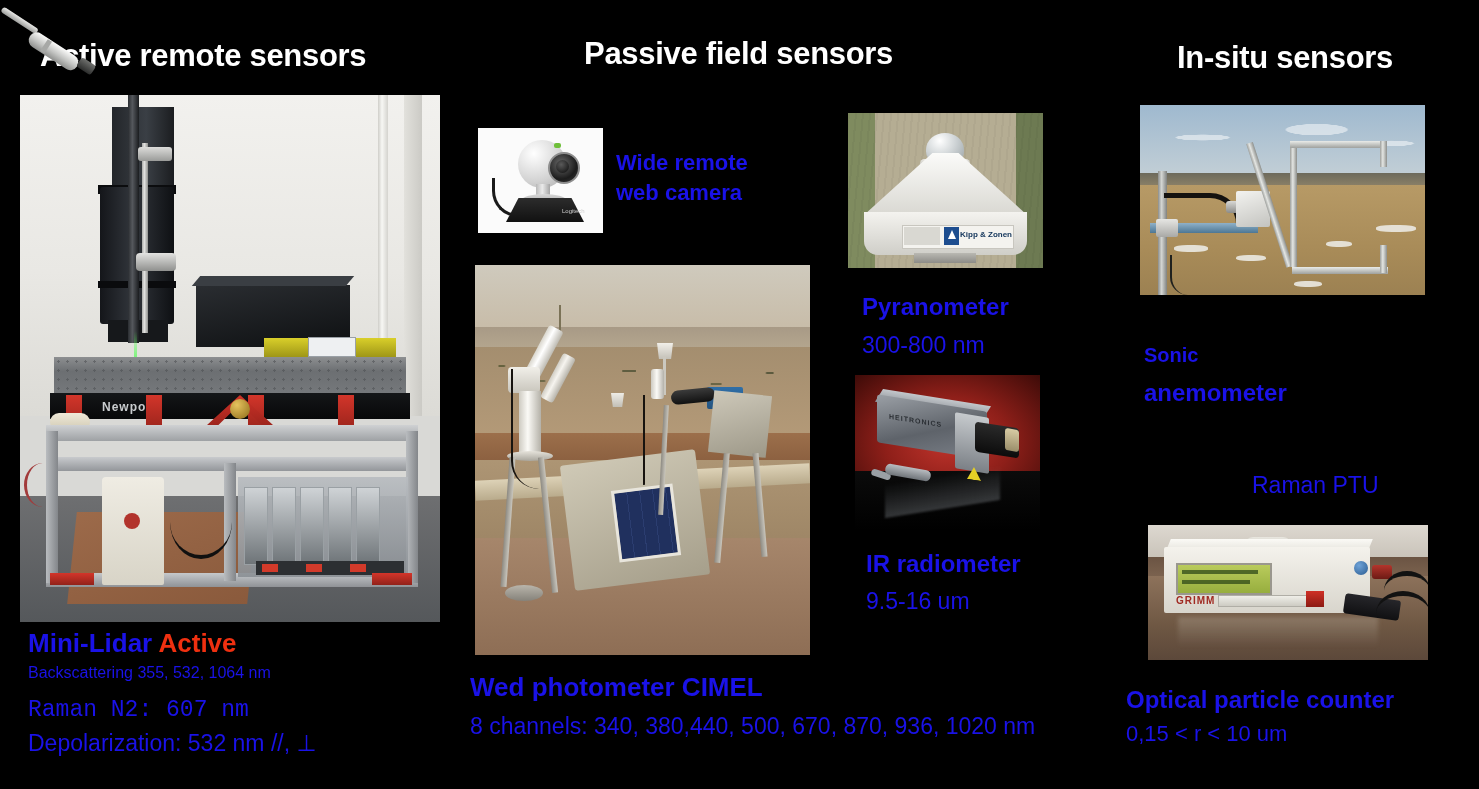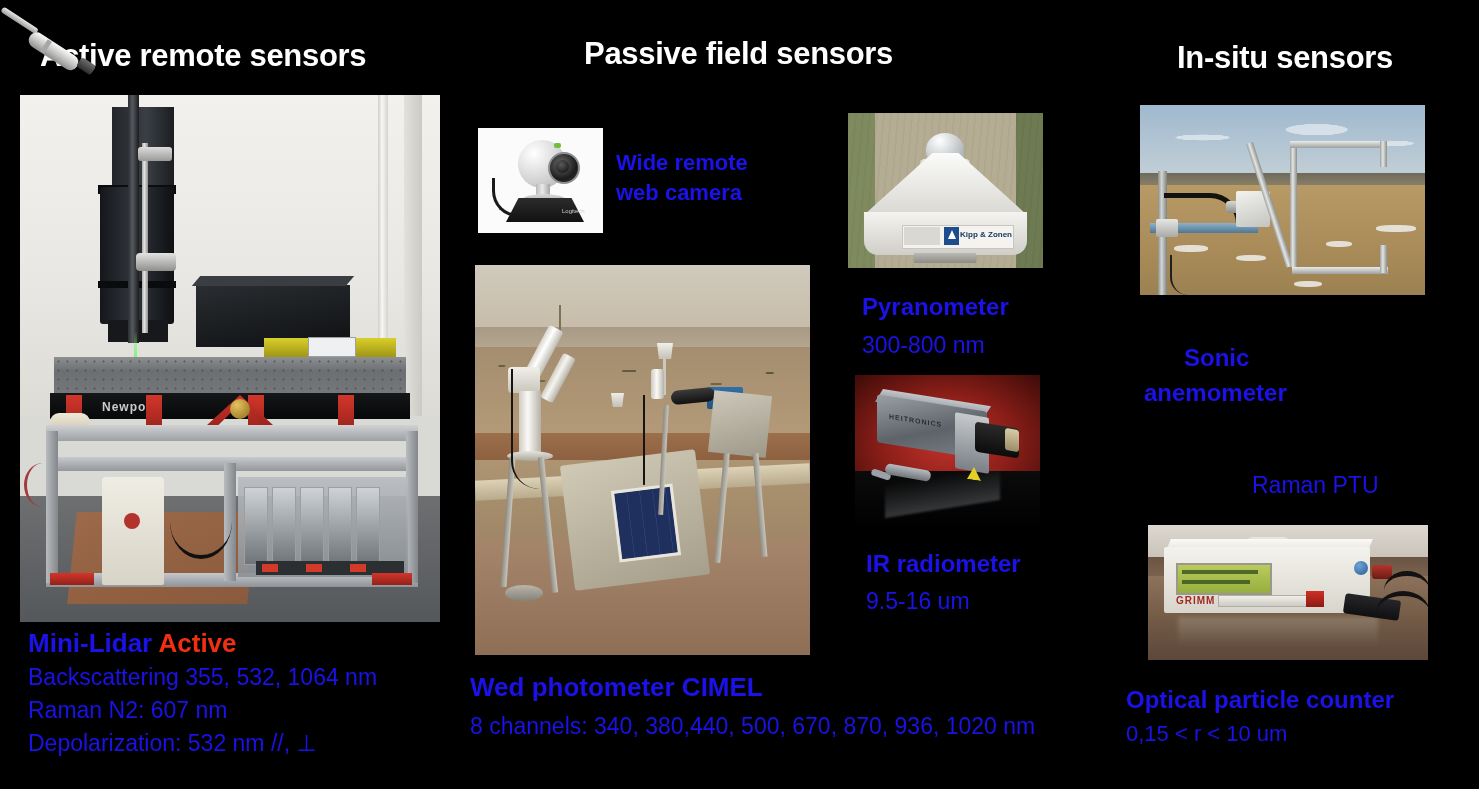--- a/index.html
+++ b/index.html
@@ -395,22 +395,22 @@
     <div class="redclamp" style="left:352px;top:478px;width:40px;height:12px;"></div>
 
     <div class="cable" style="left:4px;top:368px;width:34px;height:44px;border:none;border-left:3px solid #a23a3a;border-radius:50%;background:transparent;"></div>
     <div class="cable" style="left:150px;top:390px;width:62px;height:70px;background:transparent;border-bottom:4px solid #101010;border-radius:50%;"></div>
   </div>
 </div>
 
 <div class="cap b" style="left:28px;top:628px;font-size:26px;">
   <span>Mini-Lidar </span><span class="red">Active</span>
 </div>
-<div class="cap r" style="left:28px;top:664px;font-size:23px;">Backscattering 355, 532, 1064 nm</div>
-<div class="cap r" style="left:28px;top:697px;font-size:23px;">Raman N2: 607 nm</div>
+<div class="cap r" style="left:28px;top:664px;font-size:16px;">Backscattering 355, 532, 1064 nm</div>
+<div class="cap r" style="left:28px;top:697px;font-size:23px;font-family:Liberation Mono, monospace;">Raman N2: 607 nm</div>
 <div class="cap r" style="left:28px;top:730px;font-size:23px;">Depolarization: 532 nm //, ⊥</div>
 
 <div class="photo" id="webcam">
   <div class="ph-inner">
     <div class="cord"></div>
     <div class="body"></div>
     <div class="greendot"></div>
     <div class="lensring"></div>
     <div class="lensglass"></div>
     <div class="neck"></div>
@@ -525,21 +525,21 @@
     <div class="armbot"></div>
     <div class="armdown"></div>
     <div class="armdown2"></div>
     <div class="prong" style="left:222px;top:58px;transform:rotate(22deg);"></div>
     <div class="prong" style="left:252px;top:58px;transform:rotate(-22deg);"></div>
     <div class="prong" style="left:214px;top:120px;transform:rotate(24deg);height:30px;"></div>
     <div class="prong" style="left:244px;top:118px;transform:rotate(-20deg);height:30px;"></div>
     <div class="wire" style="left:30px;top:150px;width:16px;height:40px;border-radius:0 0 0 20px;"></div>
   </div>
 </div>
-<div class="cap b" style="left:1184px;top:344px;font-size:24px;">Sonic</div>
+<div class="cap b" style="left:1144px;top:344px;font-size:20px;">Sonic</div>
 <div class="cap b" style="left:1144px;top:379px;font-size:24px;">anemometer</div>
 
 <div id="sonde">
   <div class="stem"></div>
   <div class="barrel"></div>
   <div class="band"></div>
   <div class="tip"></div>
 </div>
 <div class="cap r" style="left:1252px;top:472px;font-size:23px;">Raman PTU</div>
 

